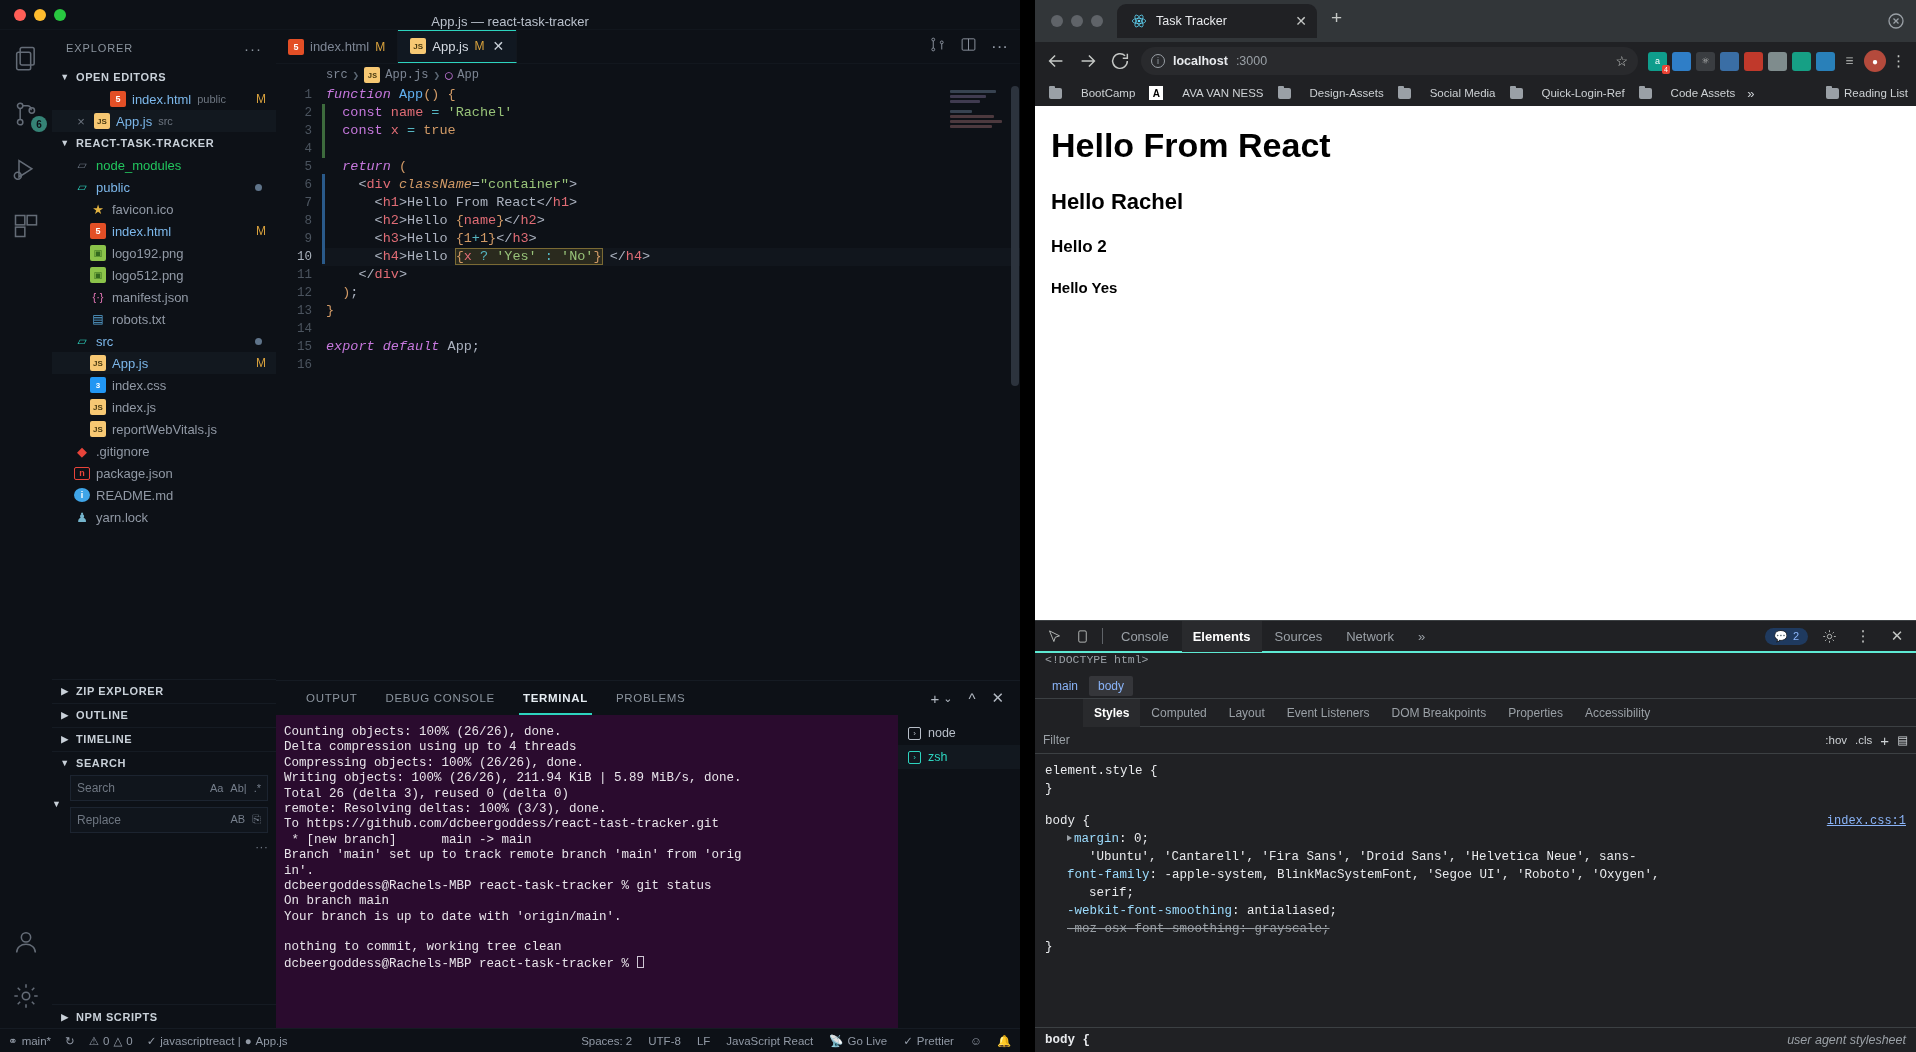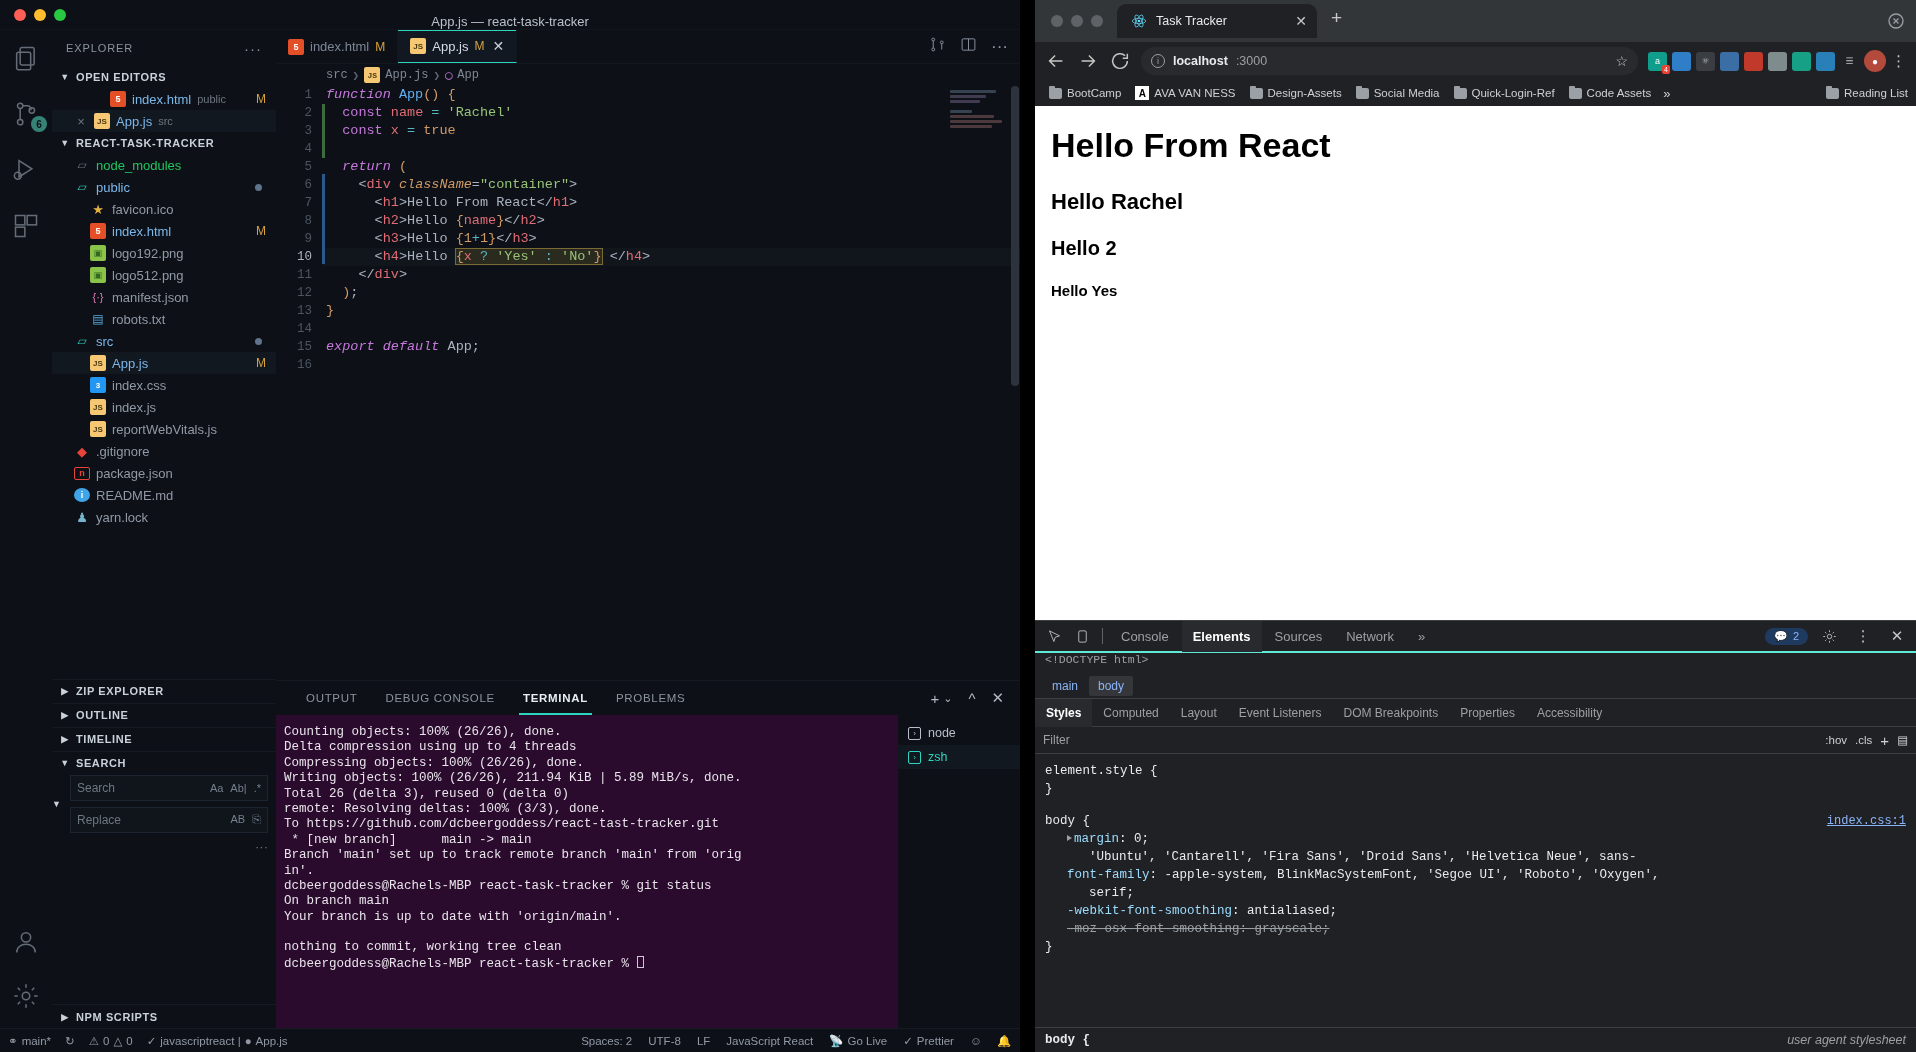--- a/index.html
+++ b/index.html
@@ -179,33 +179,33 @@
   .ext { width:19px; height:19px; border-radius:3px; display:inline-flex; align-items:center;
          justify-content:center; font-size:9px; color:#fff; position:relative; }
   .ext-badge { position:absolute; right:-3px; bottom:-3px; background:#ea4335; color:#fff;
                font-size:7px; border-radius:2px; padding:0 2px; line-height:9px; }
   .avatar { width:22px;height:22px;border-radius:50%; background:#b44a3c; color:#fff;
             display:inline-flex;align-items:center;justify-content:center;font-size:10px; }
   .kebab { color:#c4c7c5; font-size:15px; }
 
   .bookmarks { height:26px; background:#202124; display:flex; align-items:center; gap:2px;
                padding:0 8px; font-size:11.5px; color:#cdd1d4; flex:0 0 26px; }
-  .bm { display:flex; align-items:center; gap:5px; padding:2px 6px; border-radius:4px; white-space:nowrap; }
+  .bm { display:flex; align-items:center; gap:19px; padding:2px 6px; border-radius:4px; white-space:nowrap; }
   .bmfolder { width:13px;height:11px; background:#9aa0a6; border-radius:1px 2px 2px 2px; position:relative; flex:0 0 13px;}
   .bmfolder::before { content:""; position:absolute; left:0; top:-2px; width:6px; height:3px; background:#9aa0a6; border-radius:1px;}
   .bm-ava { width:14px;height:14px;background:#fff;color:#000;font-weight:bold;font-size:10px;
             display:inline-flex;align-items:center;justify-content:center;flex:0 0 14px;}
   .bm-more { color:#cdd1d4; font-size:13px; padding:0 4px; }
   .bm-right { margin-left:auto; display:flex; align-items:center; gap:5px; }
 
   .viewport { background:#fff; flex:1; padding:20px 16px; overflow:hidden; min-height:0;
               font-family:"Liberation Serif", serif; }
   .viewport h1 { font-size:34px; font-weight:bold; color:#000; margin-bottom:24px; font-family:"Liberation Sans", sans-serif;}
   .viewport h2 { font-size:22px; font-weight:bold; color:#000; margin-bottom:22px; font-family:"Liberation Sans", sans-serif;}
-  .viewport h3 { font-size:20px; font-weight:bold; color:#000; margin-bottom:22px; font-family:"Liberation Sans", sans-serif;}
+  .viewport h3 { font-size:17px; font-weight:bold; color:#000; margin-bottom:22px; font-family:"Liberation Sans", sans-serif;}
   .viewport h4 { font-size:15px; font-weight:bold; color:#000; font-family:"Liberation Sans", sans-serif;}
 
   
   .devtools { height:432px; flex:0 0 432px; background:#202124; display:flex; flex-direction:column;
               border-top:1px solid #3c4043; font-size:12px; color:#e8eaed; overflow:hidden; }
   .dt-toolbar { height:32px; display:flex; align-items:center; gap:2px; padding:0 6px; flex:0 0 32px;
                 border-bottom:2px solid #5eead4; }
   .dt-ico { width:26px;height:24px; display:inline-flex; align-items:center; justify-content:center; color:#c4c7c5; }
   .dt-ico svg { width:15px;height:15px; stroke:currentColor; fill:none; stroke-width:1.4; }
   .dt-divider { width:1px; height:16px; background:#5f6368; margin:0 5px; }
@@ -215,21 +215,21 @@
   .msgbadge { background:#1f3a5f; color:#8ab4f8; border-radius:10px; padding:2px 9px;
               display:flex; align-items:center; gap:5px; font-size:11px; }
 
   .dom-strip { height:20px; padding-left:10px; color:#9aa0a6; font-family:"Liberation Mono", monospace;
                font-size:11.5px; overflow:hidden; flex:0 0 20px; }
   .crumbs { height:26px; display:flex; align-items:center; gap:2px; padding-left:8px; flex:0 0 26px;
             border-bottom:1px solid #3c4043; }
   .crumb { padding:3px 9px; font-size:12px; color:#8ab4f8; border-radius:2px; }
   .crumb.active { background:#35363a; }
   .styletabs { height:28px; display:flex; align-items:center; flex:0 0 28px;
-               border-bottom:1px solid #3c4043; }
+               border-bottom:1px solid #3c4043;margin-left:48px; }
   .stab { padding:0 11px; height:28px; display:flex; align-items:center; color:#9aa0a6; font-size:12px; }
   .stab.active { color:#fff; background:#292a2d; font-weight:bold; }
   .filterrow { height:27px; display:flex; align-items:center; padding:0 8px; gap:8px; flex:0 0 27px;
                border-bottom:1px solid #3c4043; color:#9aa0a6; }
   .filterrow .fi { flex:1; color:#9aa0a6; font-size:12px; }
   .fbtn { font-size:11.5px; color:#cdd1d4; }
   .cssbody { flex:1; padding:8px 10px; font-family:"Liberation Mono", monospace;
              font-size:12.5px; line-height:18px; overflow:hidden; position:relative; }
   .sel { color:#e8eaed; } .prop { color:#9cdcfe; } .val { color:#e8eaed; }
   .srcfile { color:#8ab4f8; float:right; text-decoration:underline; font-size:12px; }

